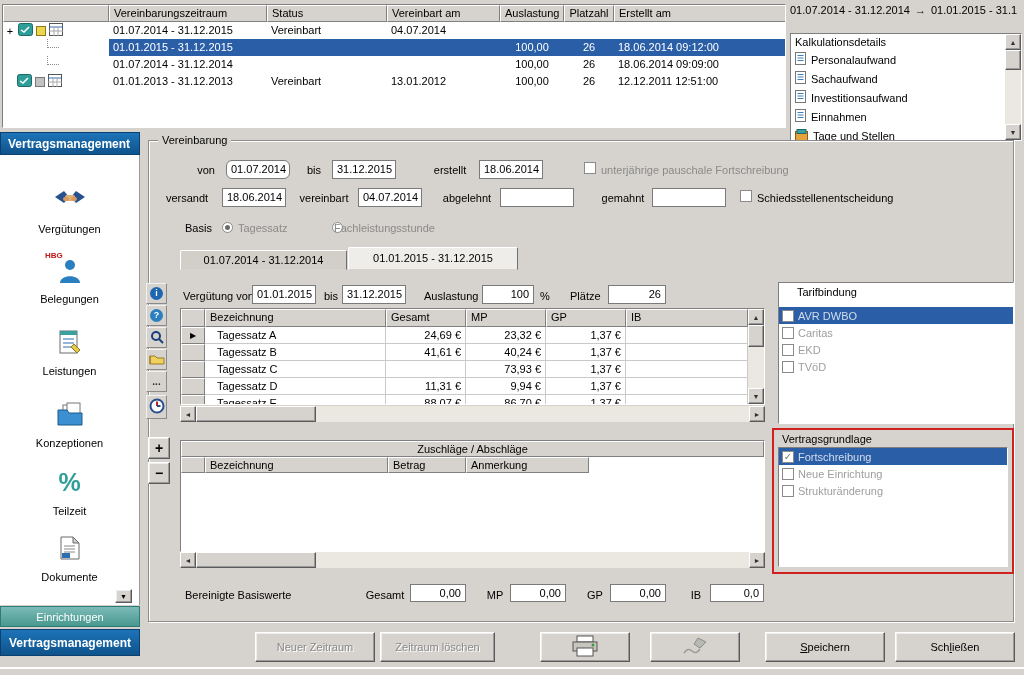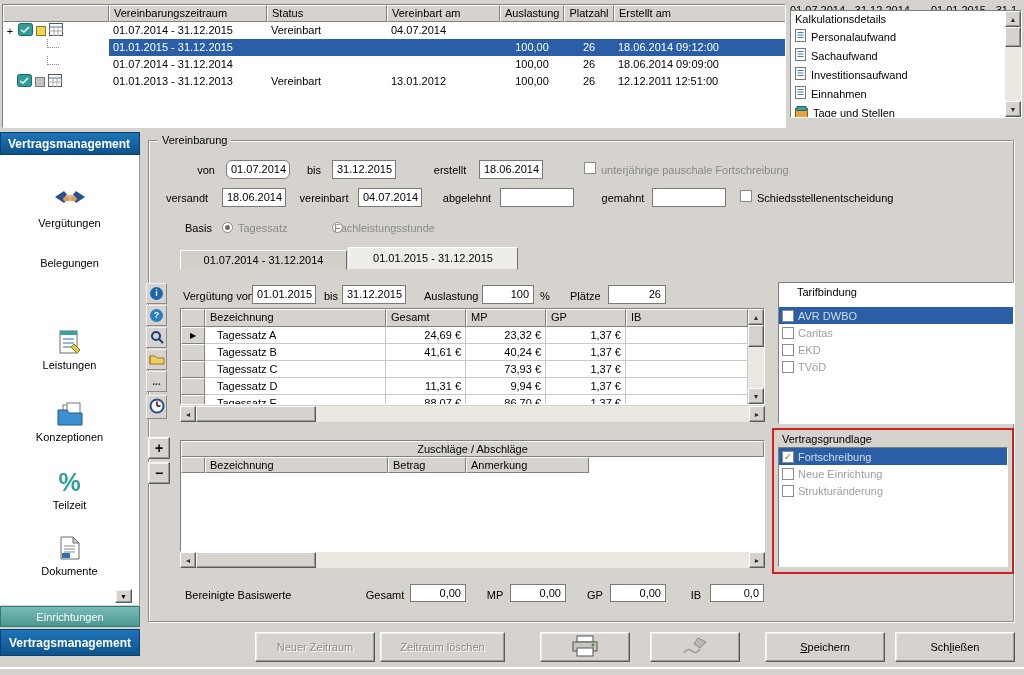--- a/index.html
+++ b/index.html
@@ -39,21 +39,21 @@
 .radio.on::after{content:"";position:absolute;left:2px;top:2px;width:5px;height:5px;border-radius:50%;background:#6a6a6a;}
 .list-item{display:flex;align-items:center;gap:4px;height:17px;padding:0 3px;color:#9e9e9e;cursor:pointer;}
 .list-item.selected{background:#2a5fa8;color:#d4dcea;}
 .tab{position:absolute;text-align:center;background:#d2cfc8;border:1px solid;border-color:#fff #707070 #d6d3ce #fff;border-radius:2px 2px 0 0;cursor:pointer;line-height:19px;}
 .tab.active{background:#efedea;z-index:2;line-height:21px;}
 .groupbox{border:1px solid #8c8c8c;box-shadow:inset 1px 1px 0 #ffffff,1px 1px 0 #ffffff;}
 .circ{width:13px;height:13px;border-radius:50%;background:#1f66b0;color:#fff;font-weight:bold;font-size:9px;line-height:13px;text-align:center;}
 .tool-btn{position:absolute;left:146px;width:21px;height:21px;background:#d6d3ce;border:1px solid;border-color:#f2f1ef #8a8a8a #8a8a8a #f2f1ef;display:flex;align-items:center;justify-content:center;cursor:pointer;font-size:10px;font-weight:bold;color:#303030;}
 .side-item{position:absolute;left:1px;width:137px;text-align:center;cursor:pointer;}
 .side-icon{height:30px;display:flex;align-items:center;justify-content:center;position:relative;}
-.side-label{margin-top:2px;}
+.side-label{margin-top:8px;}
 .kalk-item{display:flex;align-items:center;gap:5px;height:19px;padding:0 4px;cursor:pointer;}
 </style>
 </head>
 <body>
 
 
 
 
 <div class="abs sunken" style="left:2px;top:4px;width:784px;height:124px;background:#fff;overflow:hidden;">
   <div style="display:flex;height:17px;">
@@ -142,21 +142,21 @@
   </div>
 </div>
 
 
 <div class="abs" style="left:790px;top:2px;width:234px;height:128px;">
   <div style="display:flex;gap:5px;align-items:center;height:15px;white-space:nowrap;overflow:hidden;">
     <span>01.07.2014 - 31.12.2014</span>
     <span style="font-weight:bold;">→</span>
     <span>01.01.2015 - 31.1</span>
   </div>
-  <div class="sunken" style="position:absolute;left:0;top:8px;width:232px;height:108px;background:#fff;display:flex;overflow:hidden;">
+  <div class="sunken" style="position:absolute;left:0;top:31px;width:232px;height:108px;background:#fff;display:flex;overflow:hidden;">
     <div style="flex:1;overflow:hidden;">
       <div style="height:16px;padding:2px 4px;">Kalkulationsdetails</div>
       <div class="kalk-item">
         <span><svg width="11" height="13">
               <rect x="0.5" y="0.5" width="10" height="12" fill="#fff" stroke="#777"></rect>
               <line x1="2.5" y1="3.5" x2="8.5" y2="3.5" stroke="#3a7fc0"></line>
               <line x1="2.5" y1="6" x2="8.5" y2="6" stroke="#3a7fc0"></line>
               <line x1="2.5" y1="8.5" x2="8.5" y2="8.5" stroke="#3a7fc0"></line>
             </svg></span>
         <span>Personalaufwand</span>
@@ -220,20 +220,27 @@
           <polygon points="0,8 9,2 14,8 9,14" fill="#27508f"></polygon>
           <polygon points="30,8 21,2 16,8 21,14" fill="#27508f"></polygon>
           <rect x="10" y="6" width="10" height="6" rx="2" fill="#e3b27c"></rect>
           <rect x="8" y="8" width="6" height="4" rx="2" fill="#d49a5e"></rect>
           <rect x="16" y="8" width="6" height="4" rx="2" fill="#d49a5e"></rect>
         </svg>
     </div>
     <div class="side-label">Vergütungen</div>
   </div>
   <div class="side-item" style="top:100px;">
+    <div class="side-icon">
+      <span style="position:absolute;left:44px;top:-4px;color:#c01818;font-size:8px;font-weight:bold;">HBG</span>
+      <svg width="24" height="26" viewBox="0 0 24 26">
+          <circle cx="12" cy="8" r="5" fill="#2a7fc0"></circle>
+          <path d="M2,26 C2,17 22,17 22,26 Z" fill="#2a7fc0"></path>
+        </svg>
+    </div>
     <div class="side-label">Belegungen</div>
   </div>
   <div class="side-item" style="top:172px;">
     <div class="side-icon">
       <svg width="22" height="24" viewBox="0 0 22 24">
           <rect x="1" y="1" width="17" height="22" fill="#fff" stroke="#6a6a6a"></rect>
           <rect x="1" y="1" width="17" height="4" fill="#3aa0a0"></rect>
           <line x1="4" y1="9" x2="15" y2="9" stroke="#2a6fb0"></line>
           <line x1="4" y1="13" x2="15" y2="13" stroke="#2a6fb0"></line>
           <line x1="4" y1="17" x2="15" y2="17" stroke="#2a6fb0"></line>
@@ -514,21 +521,21 @@
 <div class="abs field num" style="left:510px;top:584px;width:56px;height:18px;">0,00</div>
 <div class="lbl r" style="left:584px;top:588px;width:22px;">GP</div>
 <div class="abs field num" style="left:610px;top:584px;width:56px;height:18px;">0,00</div>
 <div class="lbl r" style="left:686px;top:588px;width:20px;">IB</div>
 <div class="abs field num" style="left:710px;top:584px;width:54px;height:18px;">0,0</div>
 
 
 <div class="abs btn raised" style="left:255px;top:632px;width:120px;height:30px;">
     <span class="dis">Neuer Zeitraum</span>
   </div>
-<div class="abs btn raised" style="left:380px;top:632px;width:125px;height:30px;">
+<div class="abs btn raised" style="left:380px;top:632px;width:115px;height:30px;">
     <span class="dis">Zeitraum löschen</span>
   </div>
 <div class="abs btn raised" style="left:540px;top:632px;width:90px;height:30px;">
   <span><svg width="28" height="22" viewBox="0 0 28 22">
         <rect x="6" y="1" width="16" height="6" fill="#fff" stroke="#555"></rect>
         <rect x="2" y="7" width="24" height="9" fill="#c8c5be" stroke="#555"></rect>
         <rect x="6" y="13" width="16" height="8" fill="#fff" stroke="#555"></rect>
         <circle cx="22" cy="10" r="1.5" fill="#3a9a3a"></circle>
       </svg></span>
 </div>

